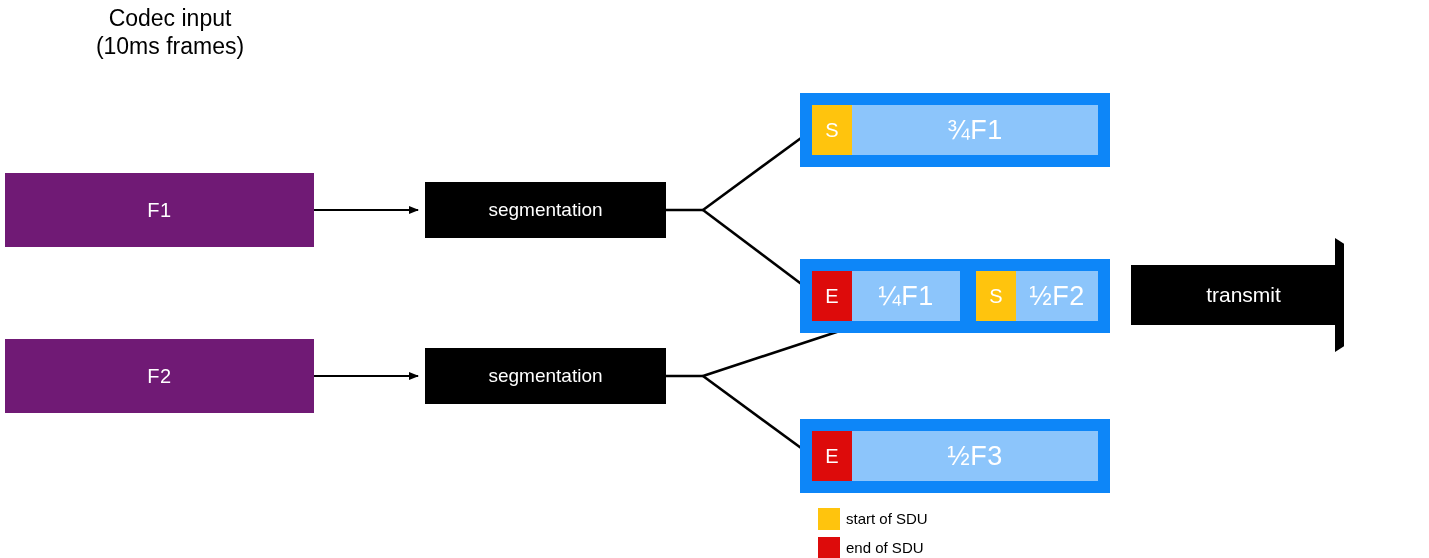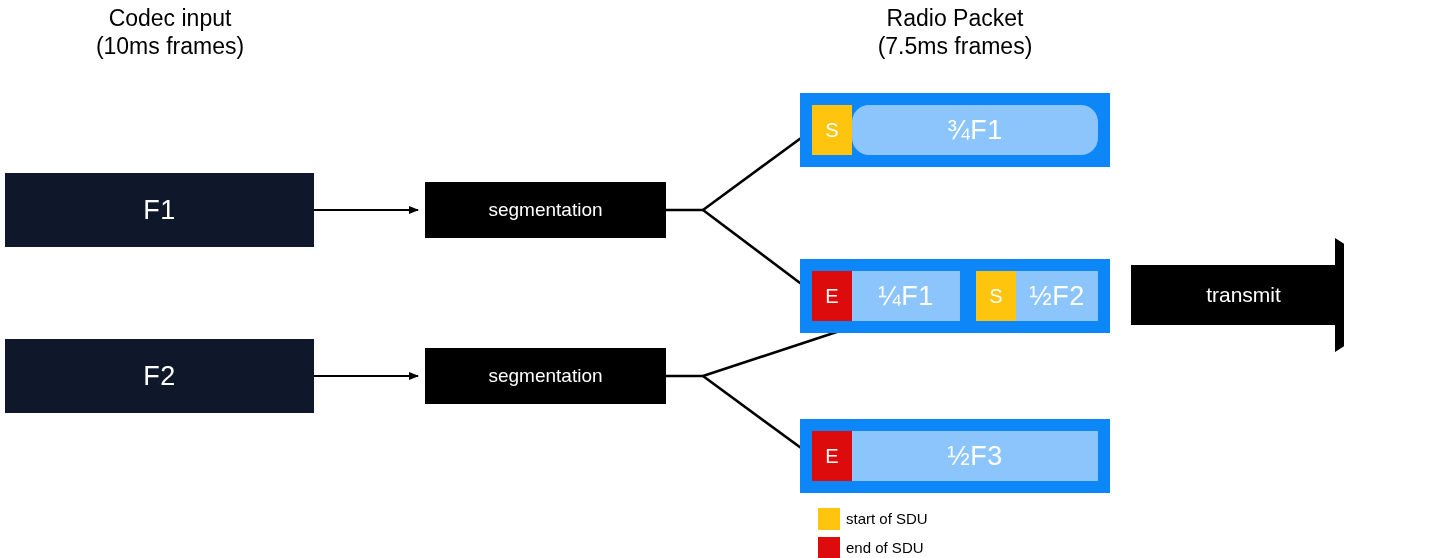--- a/index.html
+++ b/index.html
@@ -25,26 +25,26 @@
     text-align: center;
     font-size: 23px;
     line-height: 28px;
     color: #000000;
     font-weight: 400;
     white-space: pre-line;
   }
 
   
   .codec-frame {
-    background: #0f172a;
-    display: flex;
-    align-items: center;
-    justify-content: center;
-    color: #ffffff;
-    font-size: 27px;
+    background: #701a75;
+    display: flex;
+    align-items: center;
+    justify-content: center;
+    color: #ffffff;
+    font-size: 20px;
     letter-spacing: 0.5px;
   }
 
   
   .seg-box {
     background: #000000;
     display: flex;
     align-items: center;
     justify-content: center;
     color: #ffffff;
@@ -158,43 +158,41 @@
     <line x1="666" y1="376" x2="703" y2="376" stroke="#000000" stroke-width="2.4"></line>
 
     <line x1="703" y1="376" x2="958" y2="292" stroke="#000000" stroke-width="2.6" marker-end="url(#ah2)"></line>
 
     <line x1="703" y1="376" x2="812" y2="456" stroke="#000000" stroke-width="2.6" marker-end="url(#ah2)"></line>
   </svg>
 
   <div class="abs col-title" style="left:45px; top:4px; width:250px;">Codec input
 (10ms frames)</div>
 
-  <div class="abs col-title" style="left:830px; top:4px; width:250px;">Radio Packet
-(7.5ms frames)</div>
 
   <div class="abs codec-frame" style="left:5px; top:173px; width:309px; height:74px;">
     <span>F1</span>
   </div>
 
   <div class="abs codec-frame" style="left:5px; top:339px; width:309px; height:74px;">
     <span>F2</span>
   </div>
 
   <div class="abs seg-box" style="left:425px; top:182px; width:241px; height:56px;">
     <span>segmentation</span>
   </div>
 
   <div class="abs seg-box" style="left:425px; top:348px; width:241px; height:56px;">
     <span>segmentation</span>
   </div>
 
   <div class="abs packet" style="left:800px; top:93px; width:310px; height:74px;">
     <div class="sdu" style="flex:1 1 auto;">
       <div class="flag start">S</div>
-      <div class="payload" style="flex:1 1 auto;border-radius:17px;">¾F1</div>
+      <div class="payload" style="flex:1 1 auto;">¾F1</div>
     </div>
   </div>
 
   <div class="abs packet" style="left:800px; top:259px; width:310px; height:74px;">
     <div class="sdu" style="flex:0 0 148px;">
       <div class="flag end">E</div>
       <div class="payload" style="flex:1 1 auto;text-align:right;">¼F1</div>
     </div>
     <div class="gap"></div>
     <div class="sdu" style="flex:1 1 auto;">

